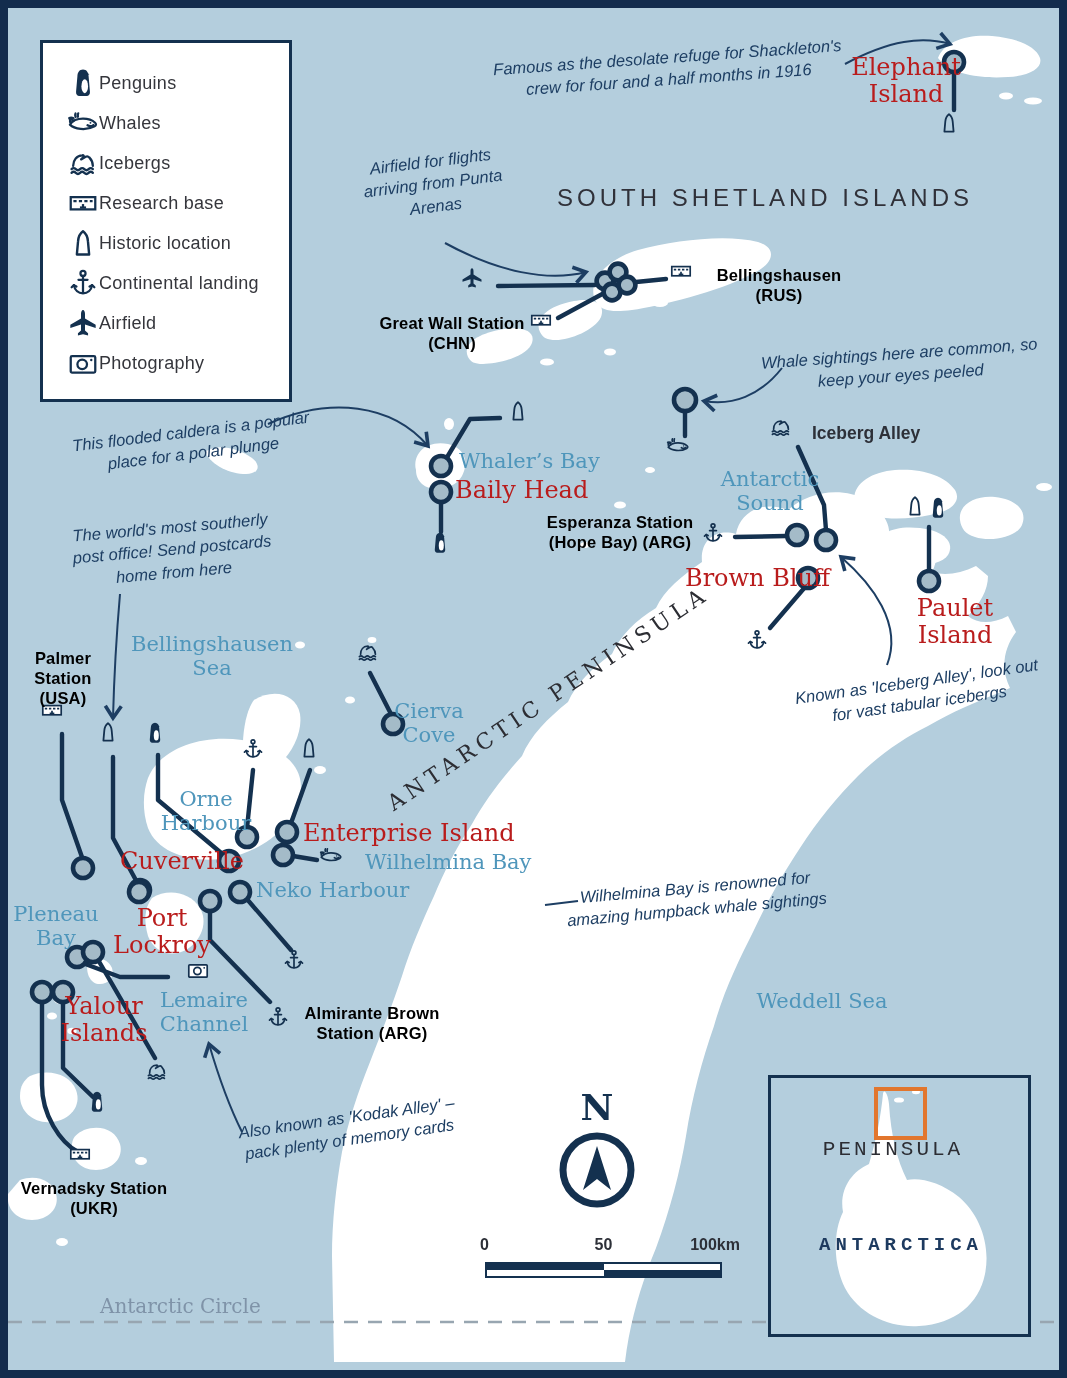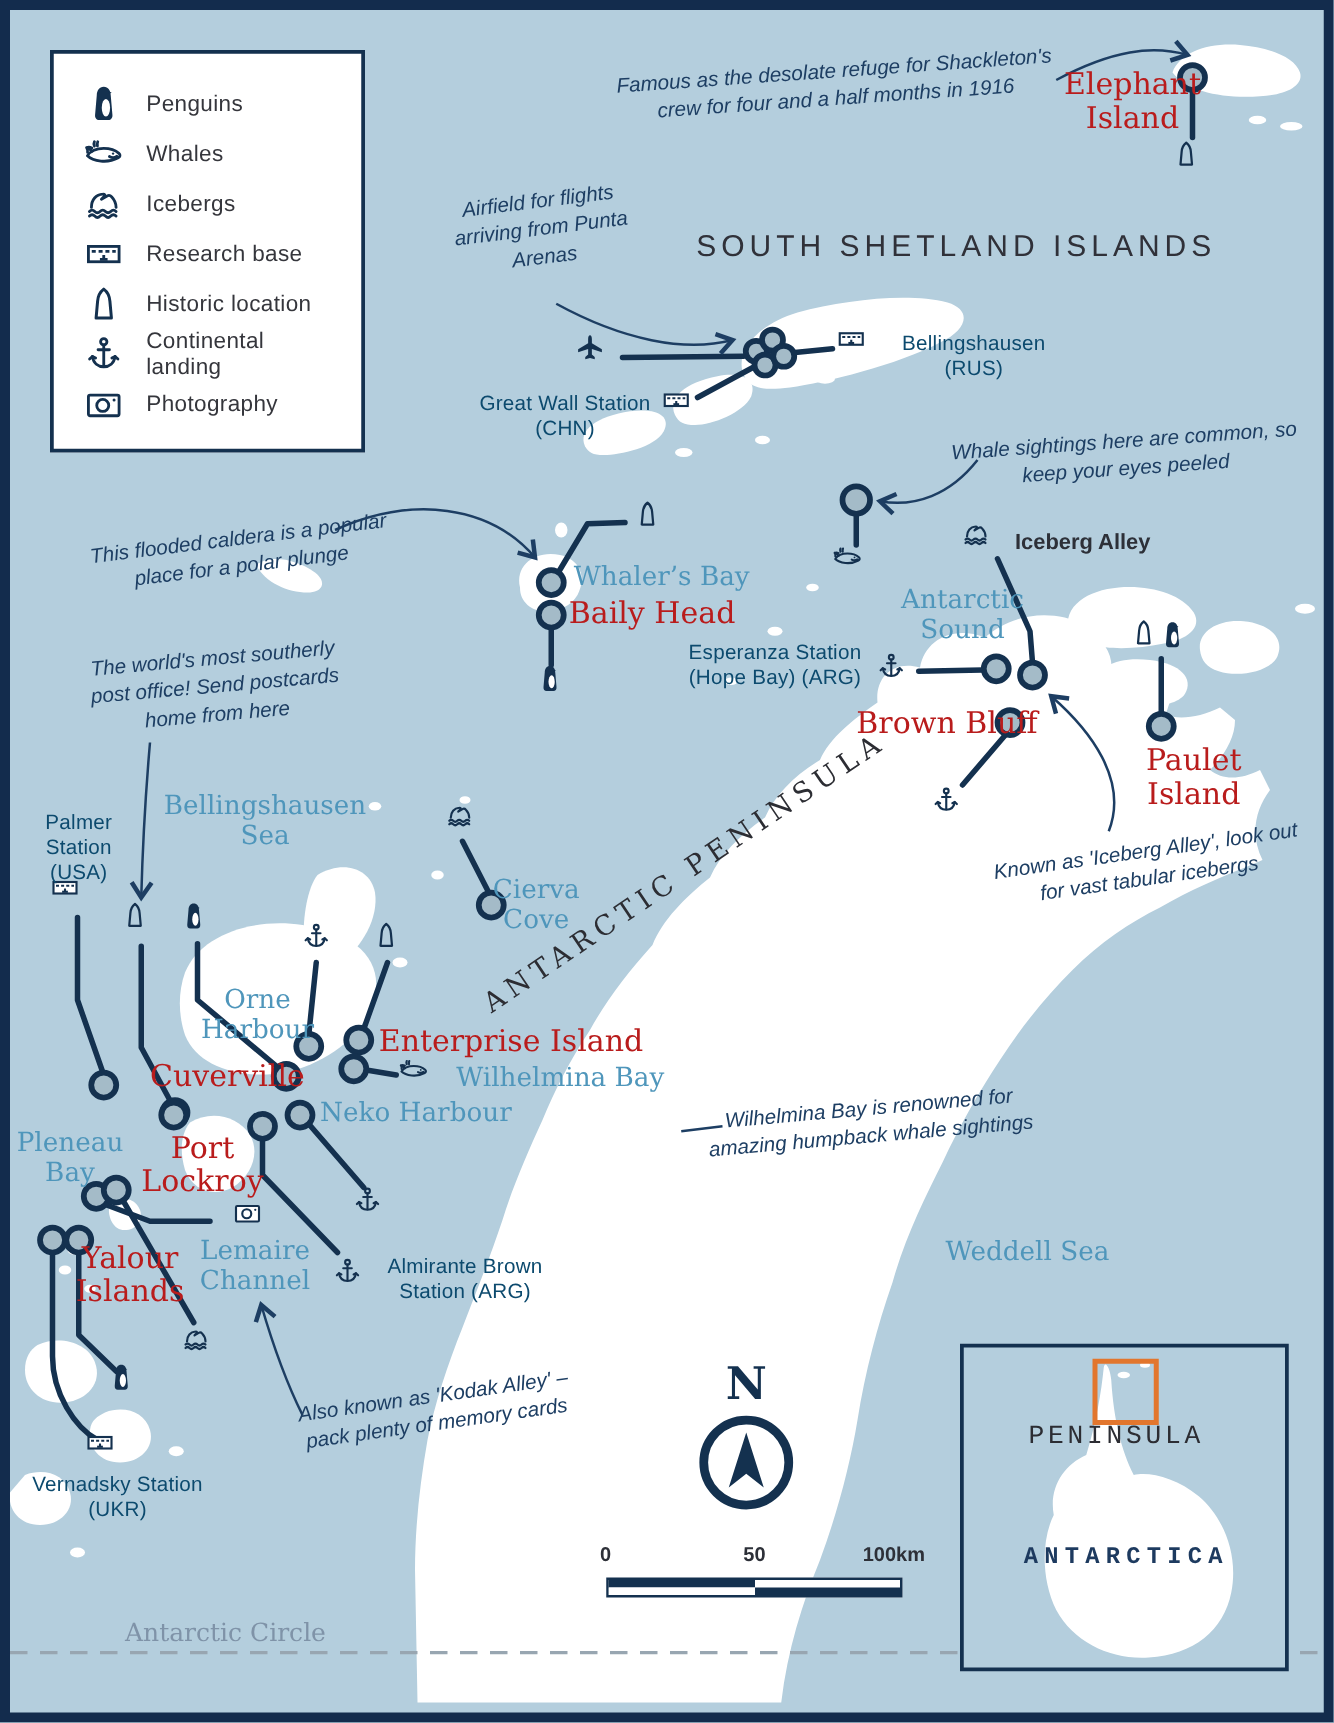--- a/index.html
+++ b/index.html
@@ -4,29 +4,29 @@
 <style>
   html,body{margin:0;padding:0;background:#7e99ad;}
   .stage{position:relative;width:1067px;height:1378px;background:#b4cedd;overflow:hidden;
          font-family:"Liberation Sans",sans-serif;}
   .frame{position:absolute;inset:0;border:8px solid #132c4d;pointer-events:none;z-index:40;}
   svg.map{position:absolute;left:0;top:0;z-index:1;}
   .lbl{position:absolute;z-index:10;text-align:center;transform:translateX(-50%);line-height:1.14;}
   .lbl.la{transform:none;text-align:left;}
   .gray{font-family:"DejaVu Serif","Liberation Serif",serif;font-size:24px;color:#b91c1c;}
   .blue{font-family:"DejaVu Serif","Liberation Serif",serif;font-size:21px;color:#4f96bb;}
-  .dark{font-size:16.5px;font-weight:400;color:#0c4a6e;letter-spacing:.2px;line-height:1.22;}
+  .dark{font-size:16.5px;font-weight:700;color:#000000;letter-spacing:.2px;line-height:1.22;}
   .poi{font-size:17.5px;font-weight:700;color:#2d3038;}
   .heading{font-family:Liberation Sans, sans-serif;font-size:24px;letter-spacing:4px;color:#303139;white-space:nowrap;}
   .heading2{font-family:"DejaVu Serif","Liberation Serif",serif;font-size:22px;letter-spacing:5px;color:#2c2d33;white-space:nowrap;}
   .note{position:absolute;z-index:10;font-style:italic;font-size:16.5px;line-height:1.35;color:#1d3e63;text-align:center;}
   .circle-lbl{font-family:"DejaVu Serif","Liberation Serif",serif;font-size:20px;color:#7f93a8;}
   .legend{position:absolute;left:40px;top:40px;width:252px;z-index:20;background:#fff;
           border:3px solid #14314f;padding:20px 14px 16px 24px;box-sizing:border-box;}
-  .lg-row{display:flex;align-items:center;gap:18px;height:40px;}
+  .lg-row{display:flex;align-items:center;height:40px;}
   .lg-ic{flex:0 0 32px;width:32px;height:32px;}
   .lg-tx{font-size:18px;color:#35363c;letter-spacing:.3px;}
   .compassN{position:absolute;z-index:10;font-family:"DejaVu Serif","Liberation Serif",serif;
             font-size:36px;font-weight:700;color:#14314f;transform:translateX(-50%);}
   .scalebar{position:absolute;z-index:10;}
   .scalebar .bar{position:relative;height:12px;border:2px solid #14314f;display:grid;
                  grid-template-rows:1fr 1fr;grid-template-columns:1fr 1fr;background:#fff;}
   .scalebar .q1{background:#14314f;}.scalebar .q2{background:#fff;}
   .scalebar .q3{background:#fff;}.scalebar .q4{background:#14314f;}
   .scalebar .tick{position:absolute;top:-26px;font-size:16px;font-weight:700;color:#2d3038;}
@@ -270,20 +270,26 @@
     <span class="lg-tx">Historic location</span>
   </div>
   <div class="lg-row">
     <svg class="lg-ic" viewBox="0 0 24 24">
           <use href="#sym-anchor"></use>
         </svg>
     <span class="lg-tx">Continental landing</span>
   </div>
   <div class="lg-row">
     <svg class="lg-ic" viewBox="0 0 24 24">
+          <use href="#sym-plane"></use>
+        </svg>
+    <span class="lg-tx">Airfield</span>
+  </div>
+  <div class="lg-row">
+    <svg class="lg-ic" viewBox="0 0 24 24">
           <use href="#sym-camera"></use>
         </svg>
     <span class="lg-tx">Photography</span>
   </div>
 </div>
 
 <div class="lbl heading" style="left:765px;top:184px;">SOUTH SHETLAND ISLANDS</div>
 <div class="lbl heading2" style="left:548px;top:686px;transform:translateX(-50%) rotate(-34deg);">ANTARCTIC PENINSULA</div>
 
 <div class="lbl gray" style="left:906px;top:54px;width:120px;">Elephant Island</div>

